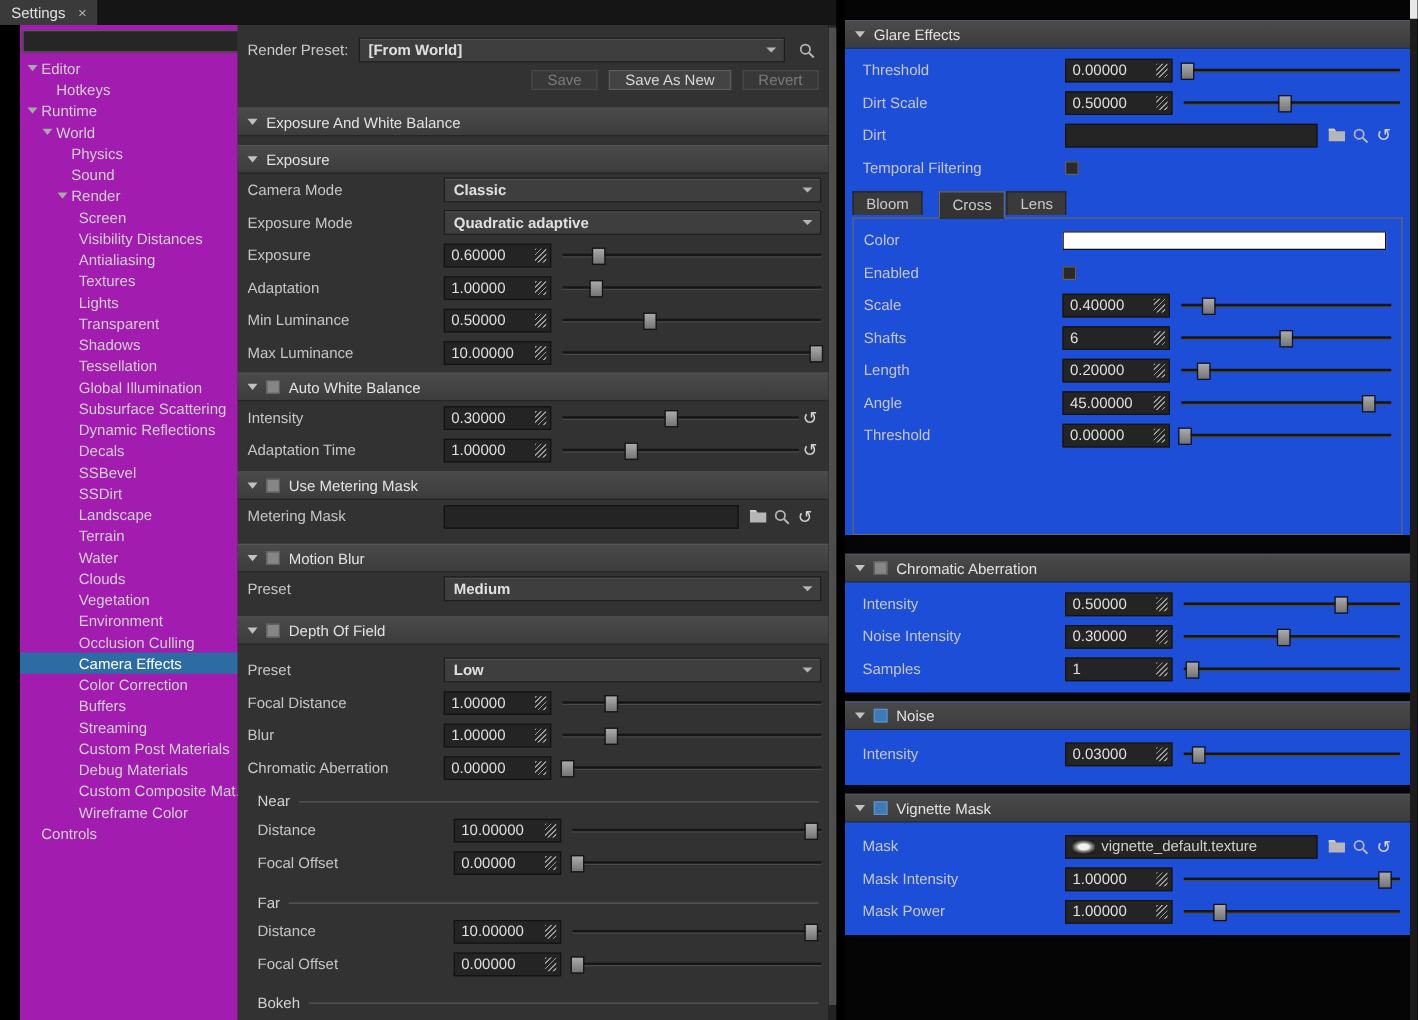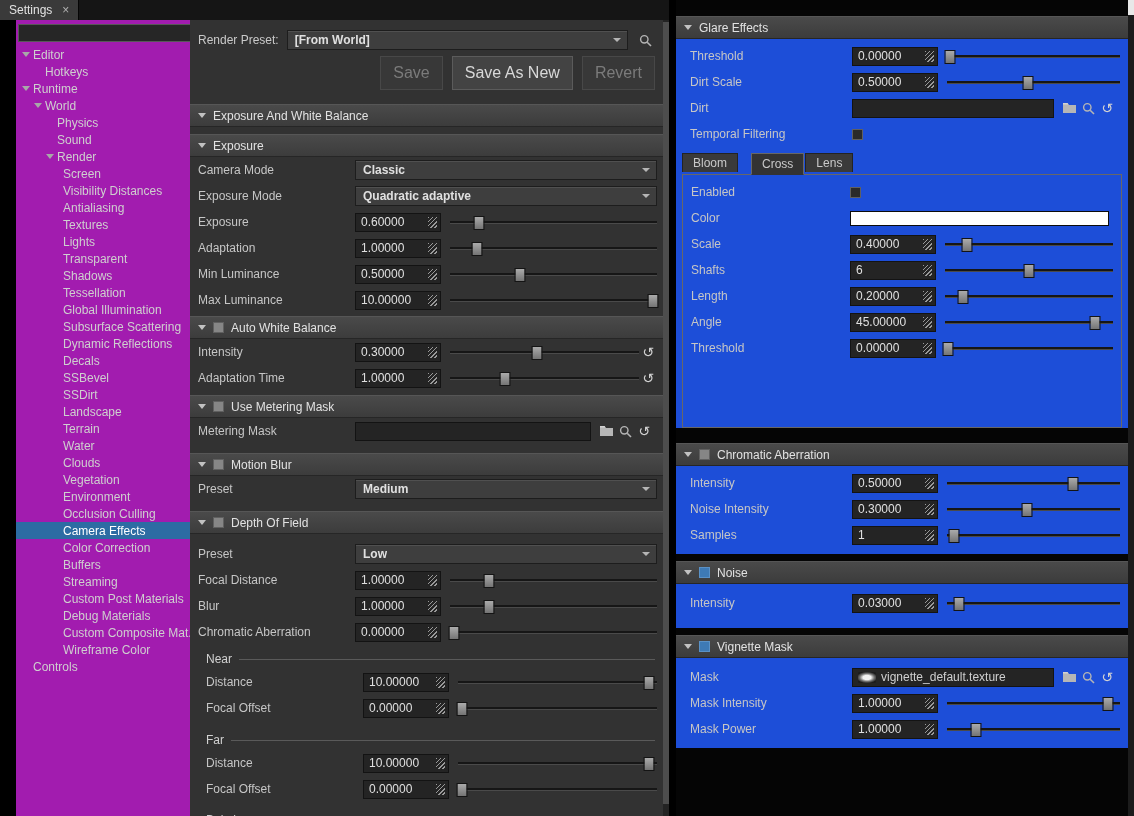--- a/index.html
+++ b/index.html
@@ -46,22 +46,22 @@
              border-left:4px solid transparent;border-right:4px solid transparent;border-top:4px solid #b5b5b5;}
   .ddv{white-space:nowrap;overflow:hidden;font-weight:bold;}
   .fld{flex:none;height:17px;background:#242424;border:1px solid #131313;display:flex;align-items:center;
        gap:5px;padding:0 5px;color:#cfcfcf;}
   .icon-btn{flex:none;width:19px;height:16px;display:flex;align-items:center;justify-content:center;cursor:default;}
   .reset{flex:none;width:18px;text-align:center;color:#d2d2d2;font-size:14px;line-height:15px;cursor:default;}
   .thumb{flex:none;width:18px;height:11px;border-radius:1px;
          background:radial-gradient(ellipse 58% 52% at 50% 50%,#f2f2f2 0 38%,#777 68%,#1c1c1c 100%);}
   .swatch{flex:1;height:13px;border:1px solid #0c0c0c;margin-right:4px;}
   .btnrow{display:flex;justify-content:flex-end;gap:9px;padding:6px 8px 2px;}
-  .btn{height:34px;min-width:44px;padding:0 12px;background:#434343;border:1px solid #5b5b5b;color:#d8d8d8;
-       font-family:"Liberation Sans","DejaVu Sans",sans-serif;font-size:16px;}
+  .btn{height:16px;min-width:44px;padding:0 12px;background:#434343;border:1px solid #5b5b5b;color:#d8d8d8;
+       font-family:"Liberation Sans","DejaVu Sans",sans-serif;font-size:12px;}
   .btn.disabled{background:#383838;border-color:#484848;color:#7b7b7b;}
   .ghead{display:flex;align-items:center;gap:7px;height:20px;padding:2px 8px 0 16px;color:#d2d2d2;}
   .gline{flex:1;height:1px;background:#5a5a5a;}
   .gr{padding-left:16px;}
   
   .mcol{position:absolute;left:190px;top:20px;width:473px;height:796px;background:#323232;overflow:hidden;}
   .preset-row{display:flex;align-items:center;gap:8px;padding:10px 8px 0;}
   .plbl{flex:none;color:#c9c9c9;}
   .mt12{margin-top:12px}.mt9{margin-top:9px}.mt7{margin-top:7px}.mt6{margin-top:6px}
   .mt4{margin-top:4px}.mt3{margin-top:3px}.mt2{margin-top:2px}
@@ -568,26 +568,26 @@
         <span class="lbl">Temporal Filtering</span>
         <span class="cb"></span>
       </div>
       <div class="tabs">
         <span class="tab">Bloom</span>
         <span class="tab active">Cross</span>
         <span class="tab">Lens</span>
       </div>
       <div class="tabpanel">
         <div class="frow">
+          <span class="lbl">Color</span>
+          <span class="swatch" style="background: rgb(255, 255, 255);"></span>
+        </div>
+        <div class="frow">
           <span class="lbl">Enabled</span>
           <span class="cb"></span>
-        </div>
-        <div class="frow">
-          <span class="lbl">Color</span>
-          <span class="swatch" style="background: rgb(255, 255, 255);"></span>
         </div>
         <div class="frow">
           <span class="lbl">Scale</span>
           <span class="spin">
               <span class="v">0.40000</span>
               <span class="grip"></span>
             </span>
           <span class="sl">
               <span class="track"></span>
               <span class="handle" style="left: 13%;"></span>

